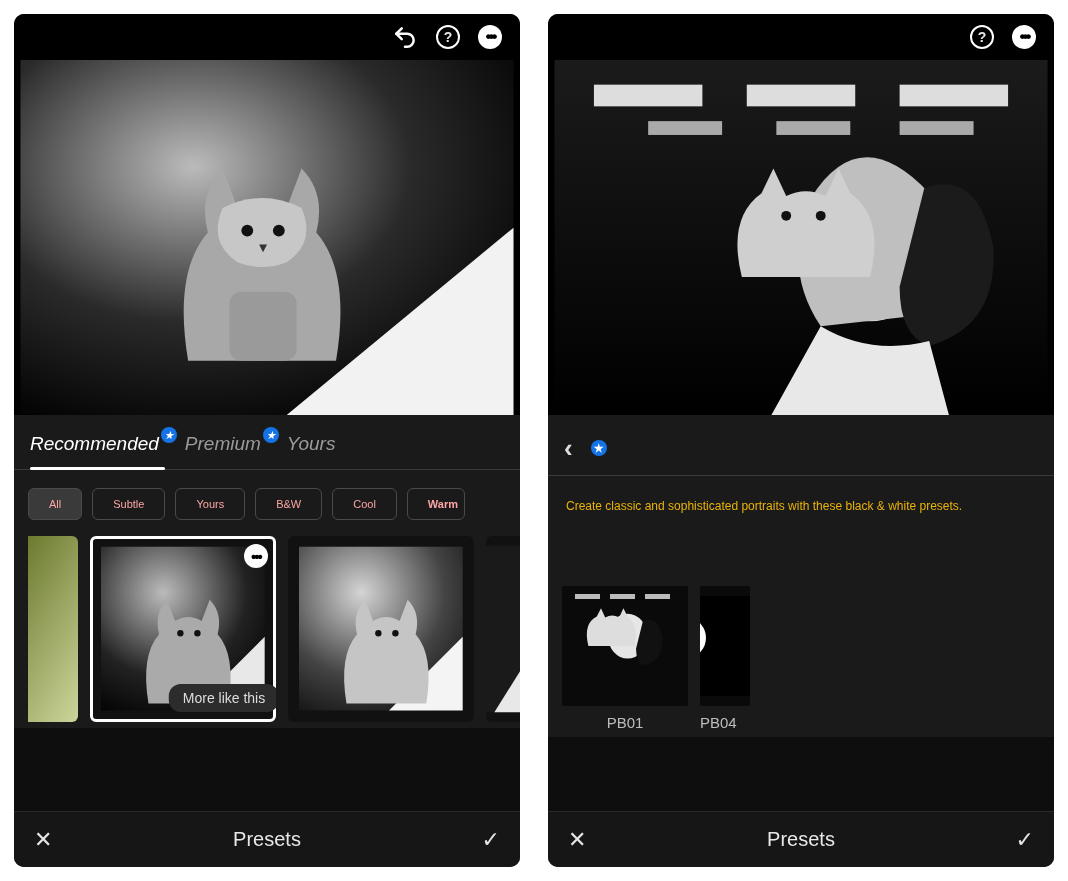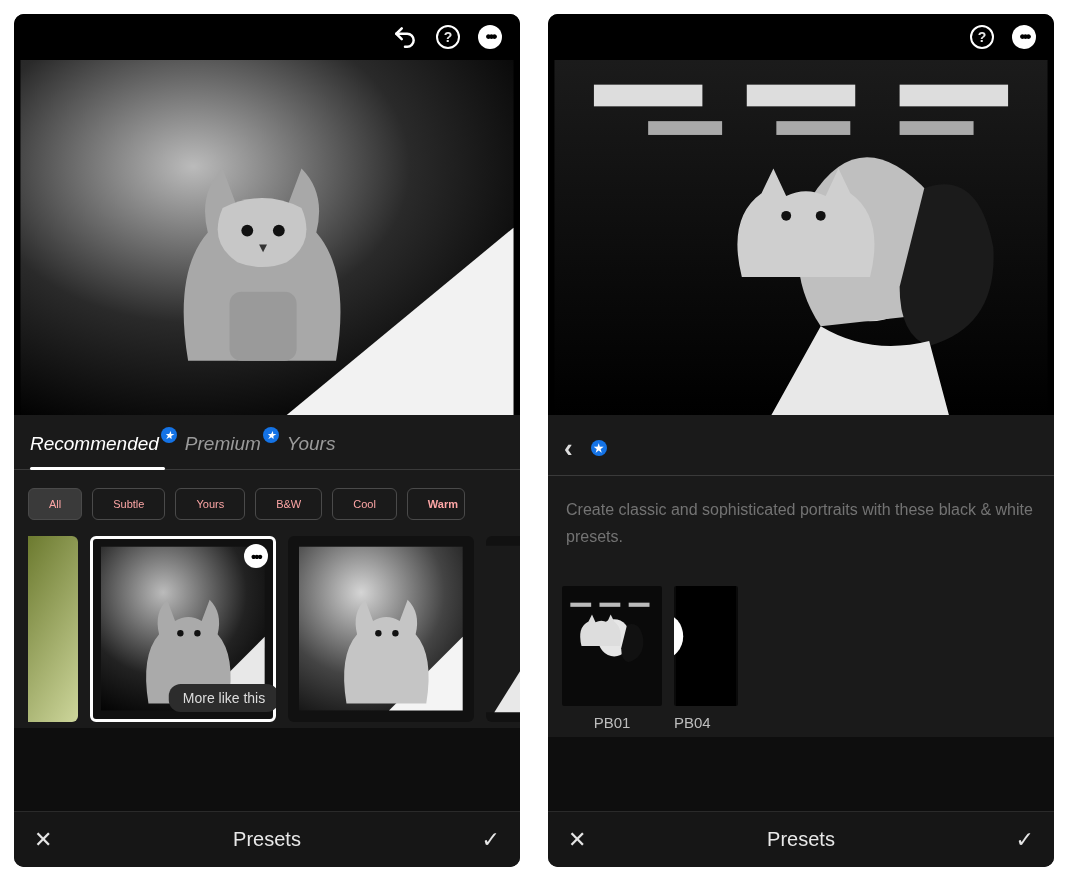--- a/index.html
+++ b/index.html
@@ -107,27 +107,27 @@
   .xicon,.checkicon{font-size:22px;color:#e6e6e6;cursor:pointer;}
 
   
   .crumb{
     display:flex;align-items:center;gap:14px;padding:20px 16px 14px;border-bottom:1px solid var(--border);
     background:var(--bg);font-size:20px;font-weight:600;
   }
   .chev{font-size:26px;color:#ddd;cursor:pointer;line-height:1;}
   .crumb .starbadge{position:static;margin-left:4px;}
   .desc{
-    padding:20px 18px 10px;color:#737373;font-size:16px;line-height:1.7;background:var(--bg);min-height:110px;
+    padding:20px 18px 10px;color:#eab308;font-size:12px;line-height:1.7;background:var(--bg);min-height:110px;
   }
   .presetstrip{
     display:flex;gap:12px;padding:0 0 6px 14px;overflow:hidden;background:var(--bg);
   }
-  .presetitem{flex:0 0 auto;width:100px;text-align:center;cursor:pointer;}
-  .presetitem.partial{width:64px;}
+  .presetitem{flex:0 0 auto;width:126px;text-align:center;cursor:pointer;}
+  .presetitem.partial{width:50px;}
   .pthumb{width:100%;height:120px;border-radius:2px;background:#0a0a0a;overflow:hidden;display:flex;align-items:center;justify-content:center;}
   .plabel{font-size:15px;color:#bdbdbd;margin-top:8px;}
 
   
   .catimg{width:88%;height:92%;}
   svg{display:block;}
 </style>
 </head>
 <body>
 

